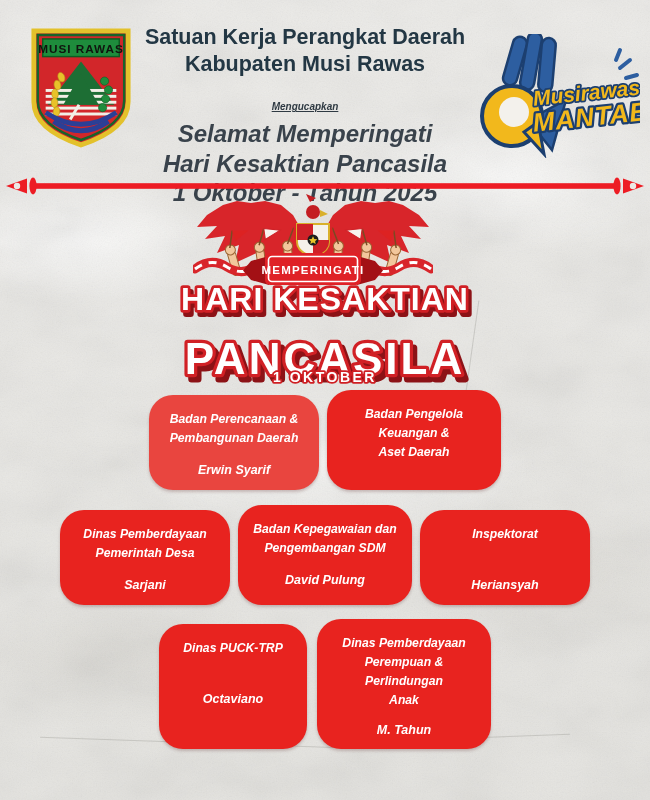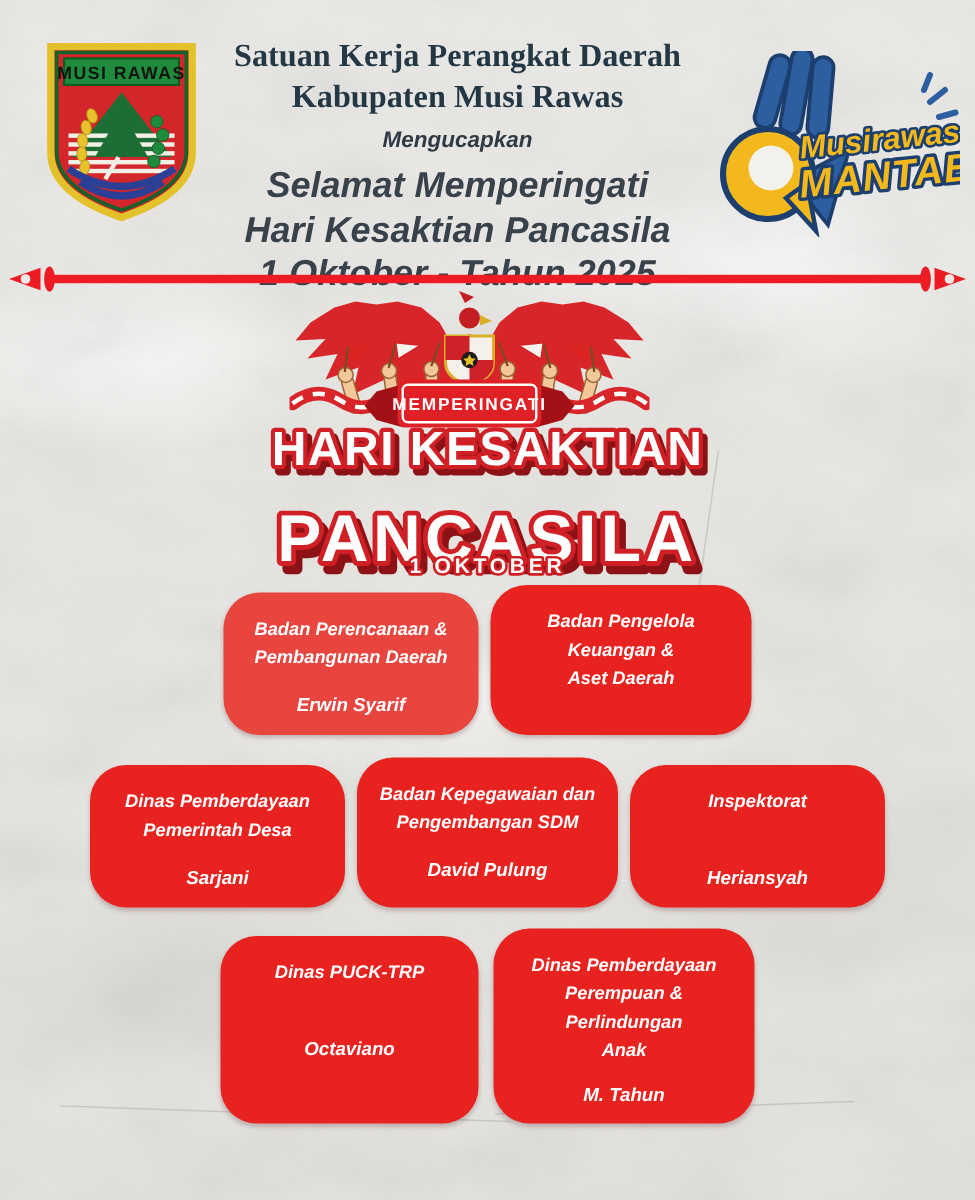--- a/index.html
+++ b/index.html
@@ -17,22 +17,22 @@
   .noise{position:absolute;inset:0;width:100%;height:100%;z-index:0;pointer-events:none;}
   .crack{position:absolute;background:rgba(130,128,122,.28);z-index:0;}
   .c1{left:40px;top:742px;width:300px;height:1px;transform:rotate(2deg);}
   .c2{left:330px;top:738px;width:240px;height:1px;transform:rotate(-2deg);}
   .c3{left:470px;top:300px;width:1px;height:120px;transform:rotate(8deg);}
   .layer{position:absolute;z-index:1;}
 
   
   .crest{left:28px;top:26px;width:106px;height:124px;}
   .hdr{left:128px;top:24px;width:354px;text-align:center;}
-  .hdr .org{font-size:21.5px;font-weight:bold;color:#233744;line-height:1.24;font-family:Liberation Serif, serif;}
-  .hdr .meng{font-size:15px;font-weight:bold;font-style:italic;color:#2f3a43;margin-top:8px;}
+  .hdr .org{font-size:21.5px;font-weight:bold;color:#233744;line-height:1.24;}
+  .hdr .meng{font-size:10px;font-weight:bold;font-style:italic;color:#2f3a43;margin-top:24px;text-decoration:underline;}
   .hdr .greet{font-size:24px;font-weight:bold;font-style:italic;color:#39424b;line-height:1.22;}
   .hdr .greet.first{margin-top:7px;}
   .brand{left:468px;top:34px;width:172px;height:124px;}
 
   
   .divider{left:4px;top:177px;width:642px;height:18px;}
 
   
   .emblem{left:0;top:193px;width:626px;text-align:center;}
   .titles{left:45px;top:276px;width:560px;text-align:center;}
@@ -44,21 +44,21 @@
   .row1{top:395px;} .row2{top:510px;} .row3{top:624px;gap:10px;}
   .card{width:170px;min-height:92px;background:#e8231f;border-radius:24px;color:#fff;
         box-sizing:border-box;padding:15px 9px 12px;text-align:center;
         font-weight:bold;font-style:italic;display:flex;flex-direction:column;
         box-shadow:0 2px 3px rgba(90,40,40,.25);}
   .card .dept{font-size:12.2px;line-height:1.55;white-space:pre-line;min-height:40px;}
   .card .pname{font-size:12.5px;margin-top:13px;}
   .card.mid{width:174px;}
   .card.tall{min-height:100px;margin-top:-5px;}
   .card.lite{background:#e9453f;}
-  .card.w172{width:172px;}
+  .card.w172{width:148px;}
 </style>
 </head>
 <body>
 
 <div class="page">
 
   <svg class="noise" xmlns="http://www.w3.org/2000/svg">
     <filter id="grain">
         <feTurbulence type="fractalNoise" baseFrequency="0.8" numOctaves="2" seed="3"></feTurbulence>
         <feColorMatrix type="saturate" values="0"></feColorMatrix>

